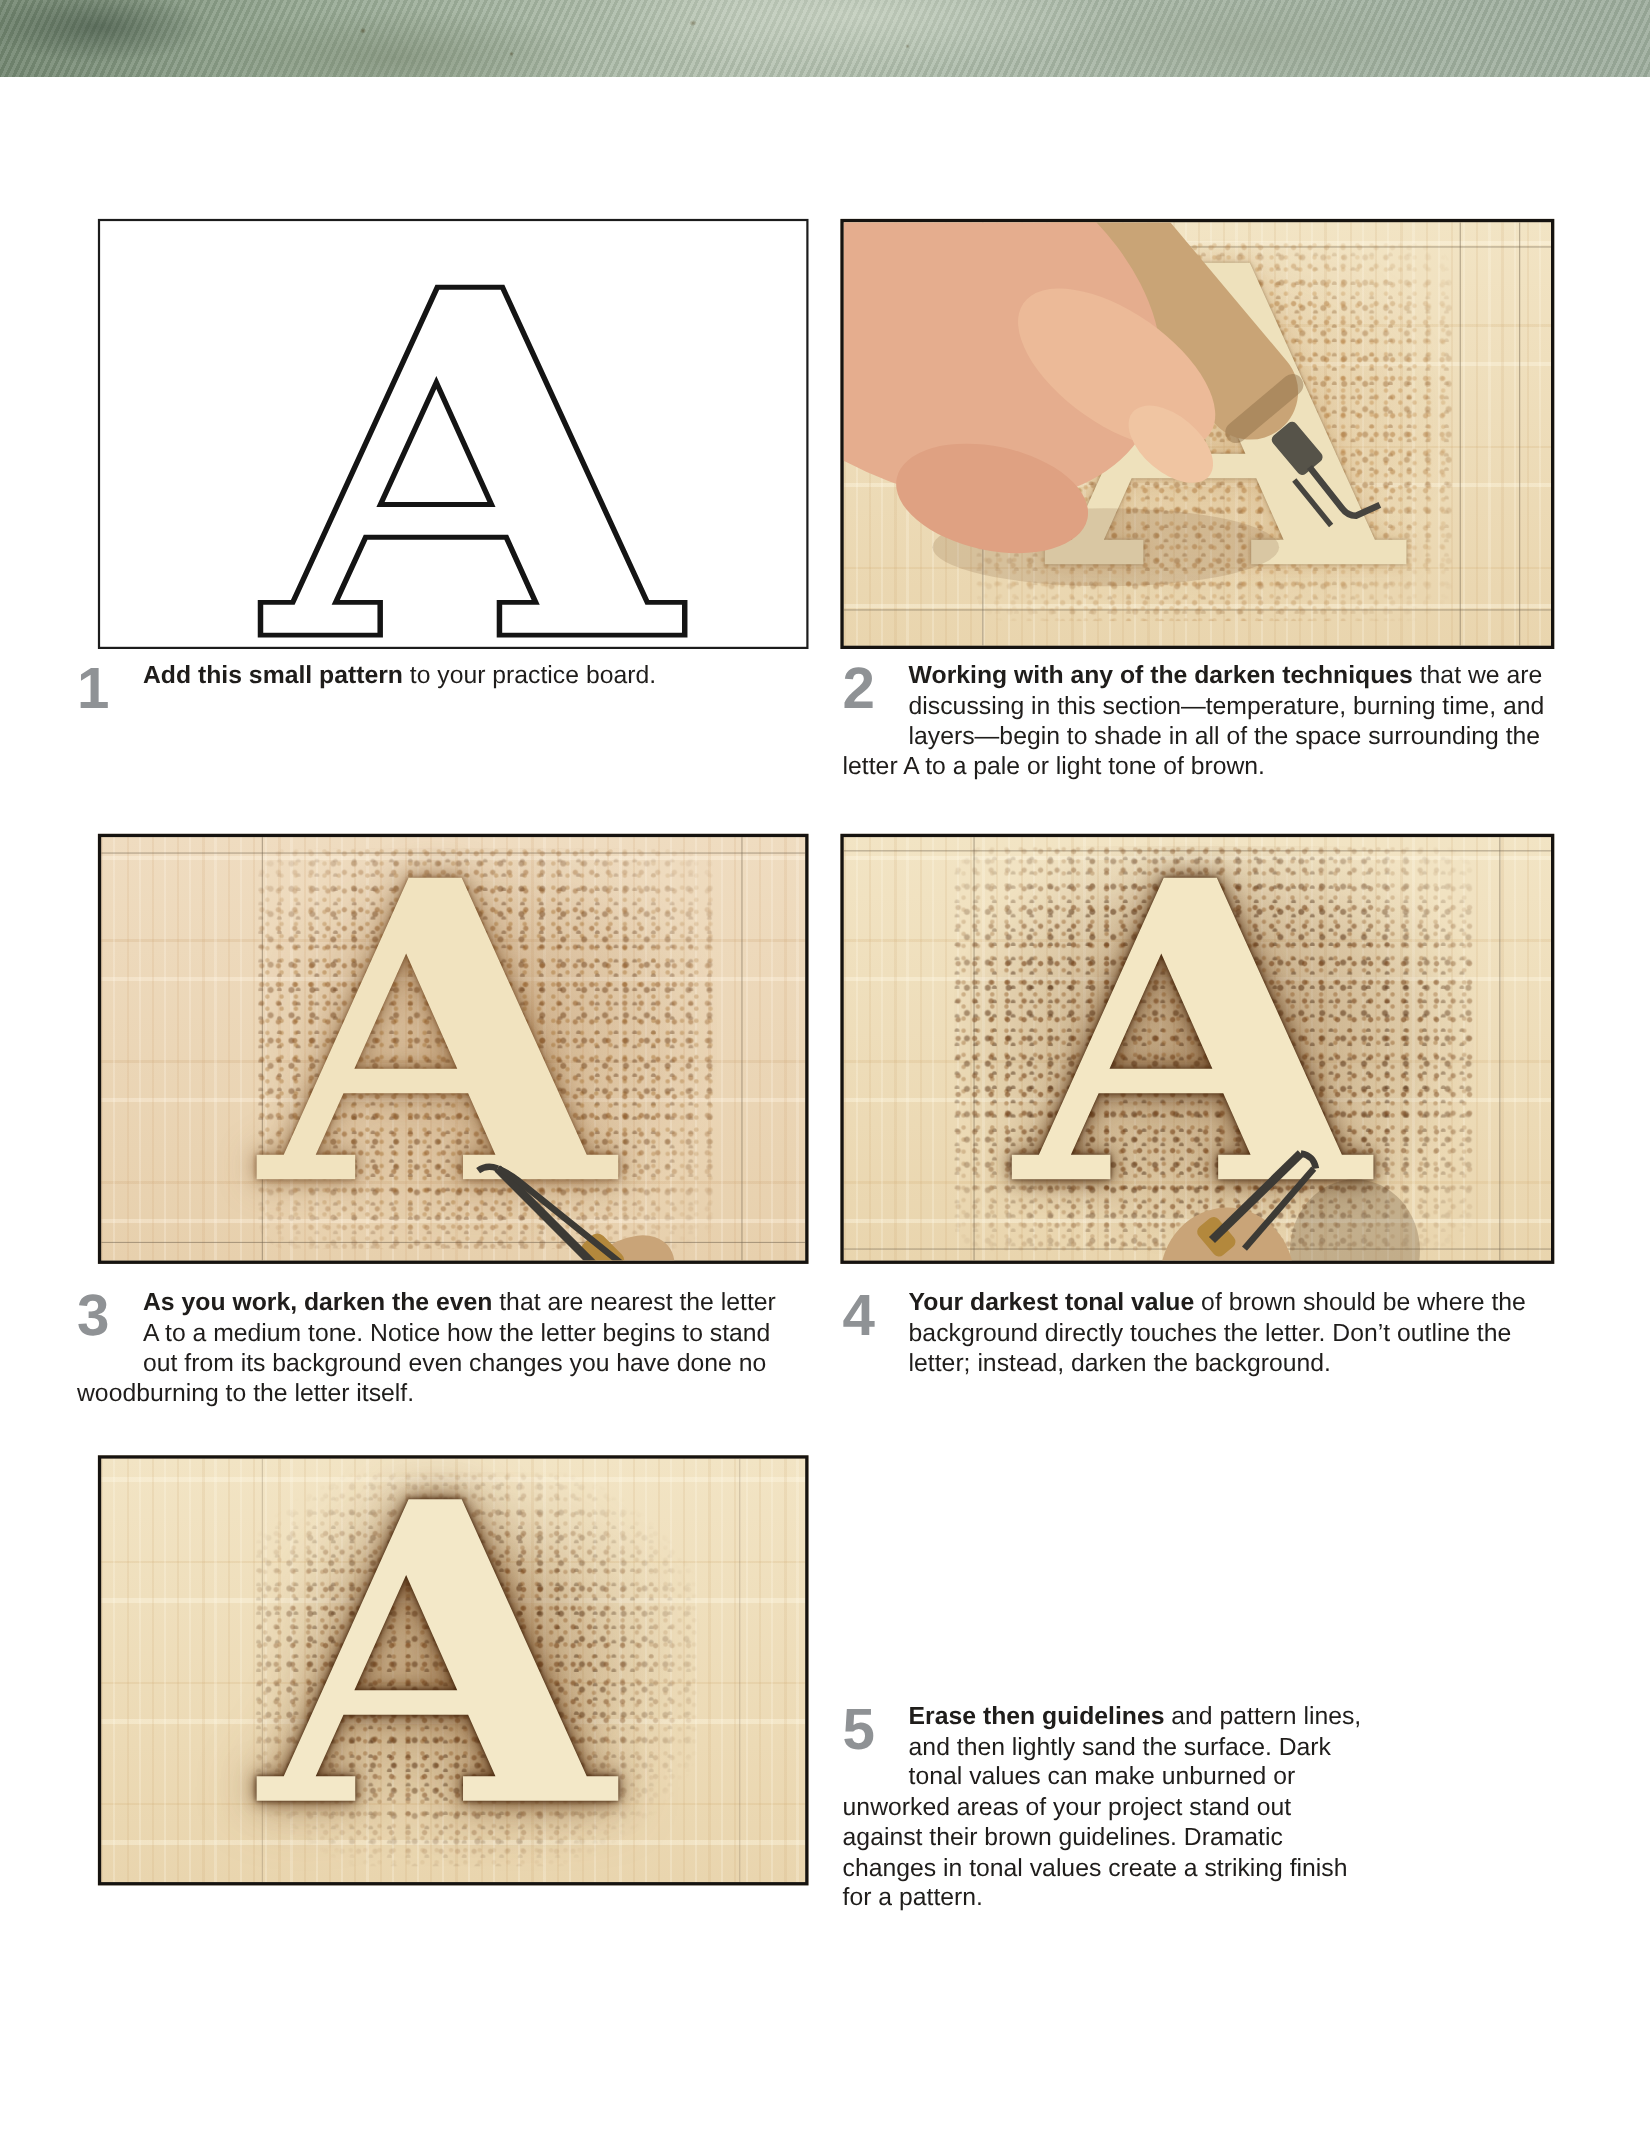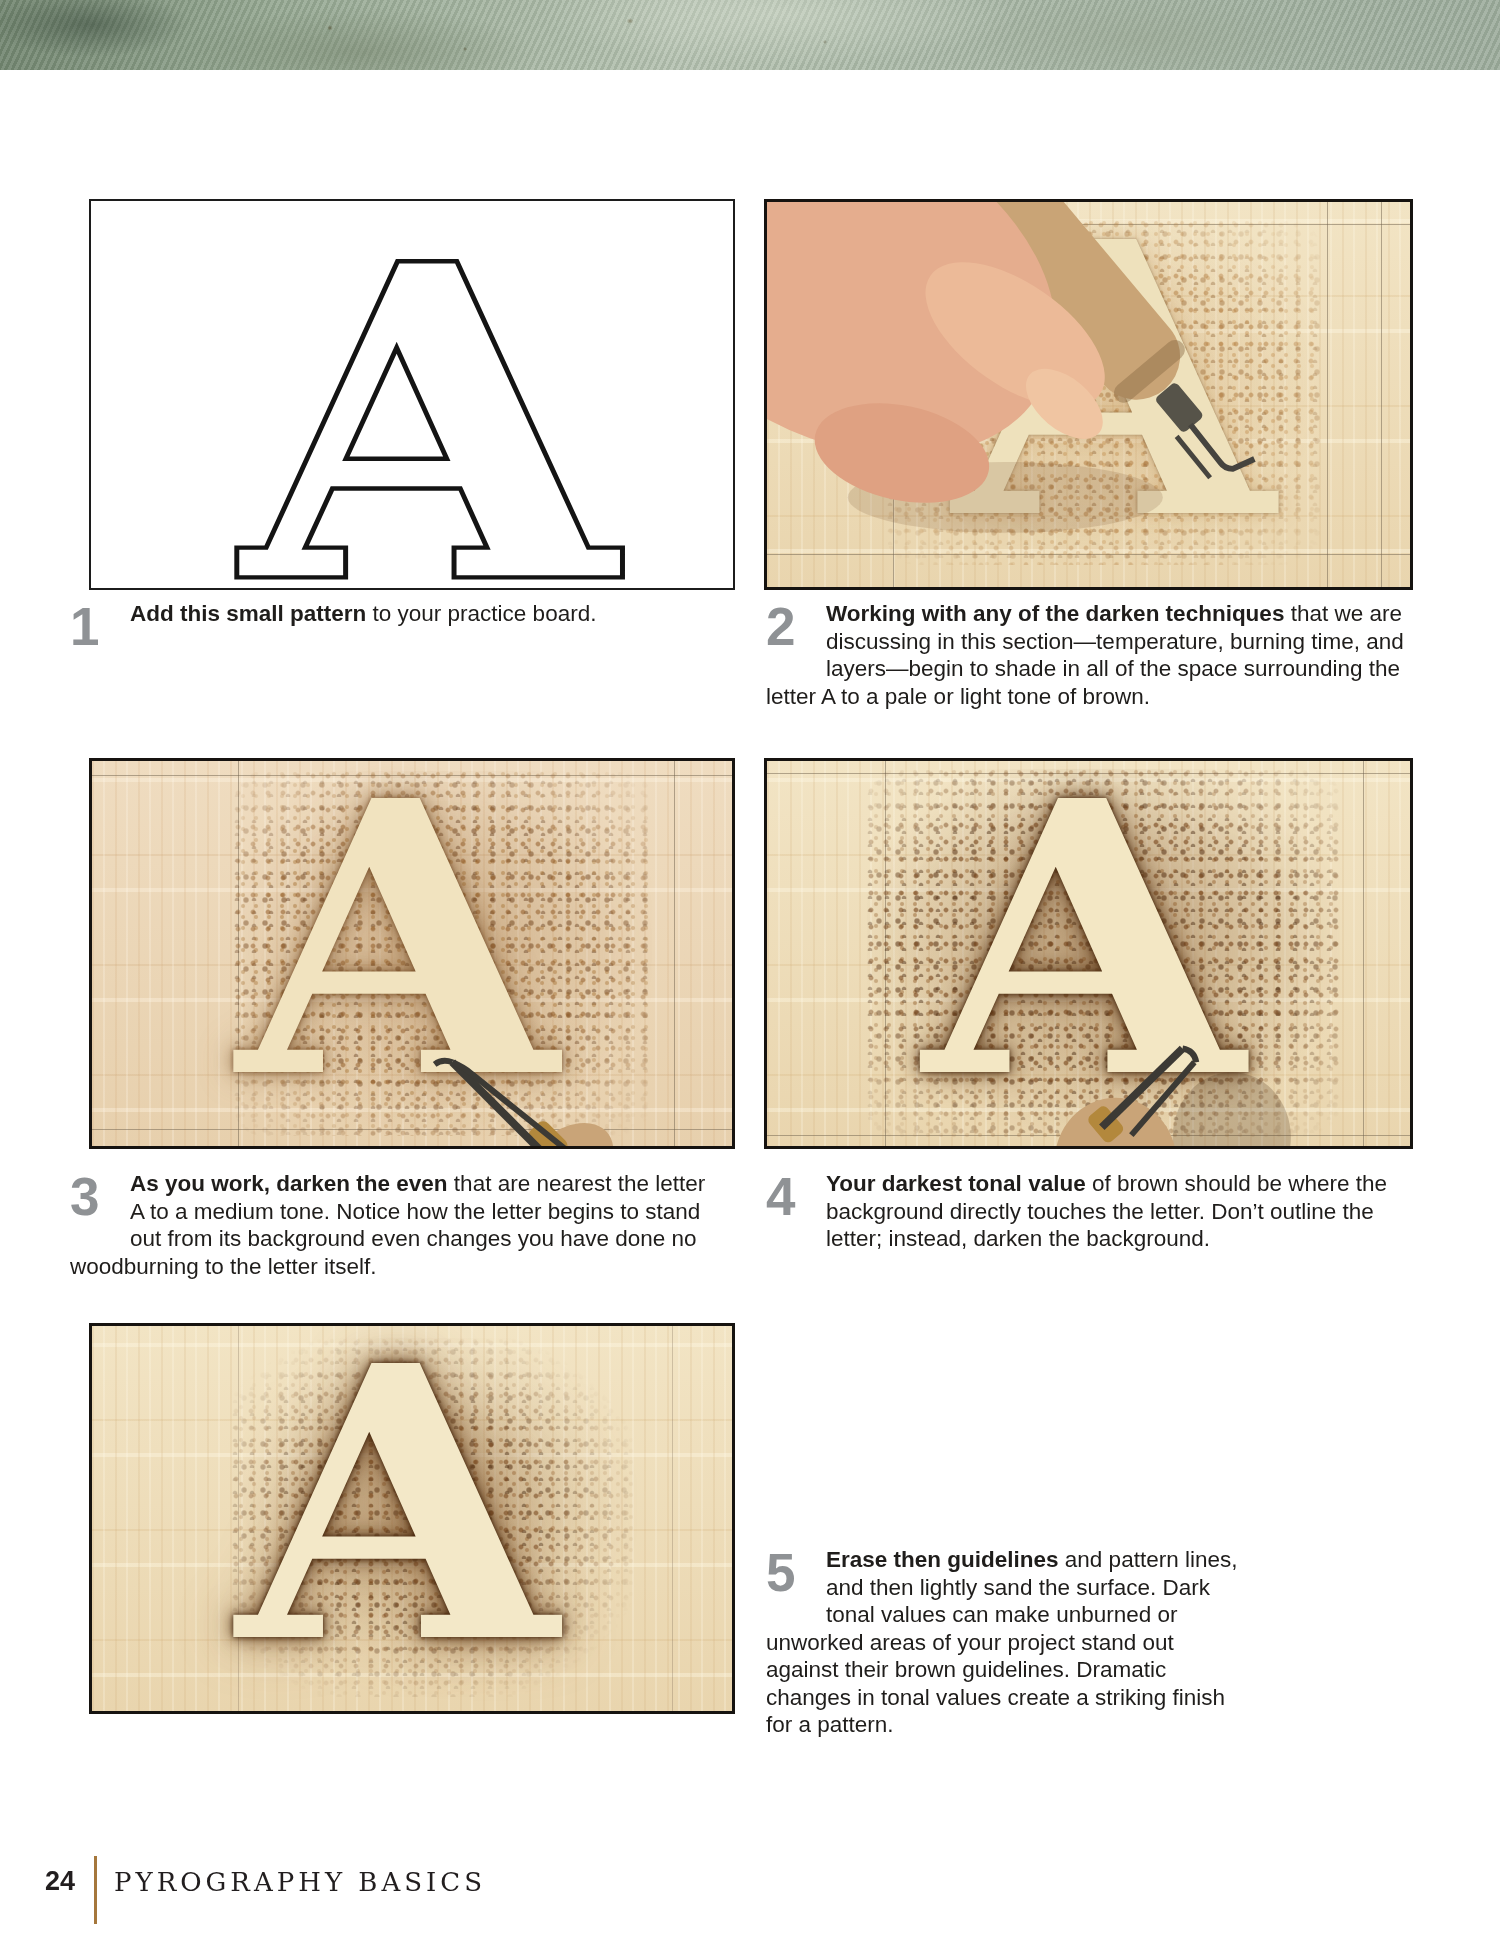--- a/index.html
+++ b/index.html
@@ -213,19 +213,14 @@
   <div class="caption" id="cap4">
     <span class="step-num">4</span>
     <p class="cap-text"><b>Your darkest tonal value</b><span> of brown should be where the background directly touches the letter. Don’t outline the letter; instead, darken the background.</span></p>
   </div>
 
   <div class="caption" id="cap5">
     <span class="step-num">5</span>
     <p class="cap-text"><b>Erase then guidelines</b><span> and pattern lines, and then lightly sand the surface. Dark tonal values can make unburned or unworked areas of your project stand out against their brown guidelines. Dramatic changes in tonal values create a striking finish for a pattern.</span></p>
   </div>
 
-  <div class="footer">
-    <span class="page-num">24</span>
-    <span class="footer-divider"></span>
-    <span class="book-title">PYROGRAPHY BASICS</span>
-  </div>
 
 </div>
 
 </body></html>

